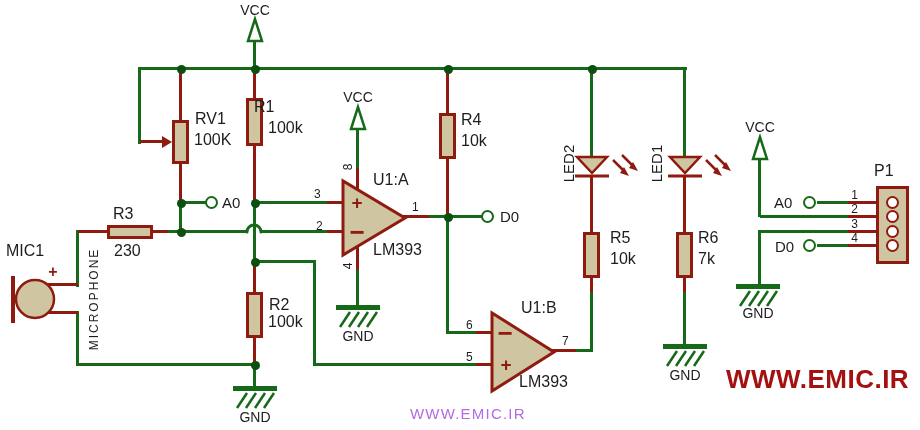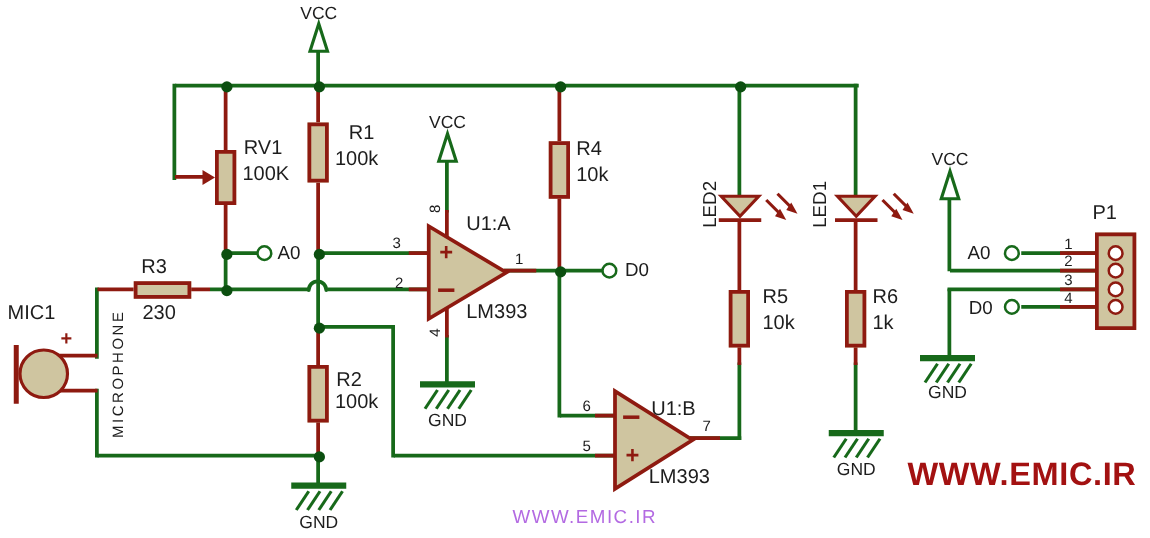--- a/index.html
+++ b/index.html
@@ -205,49 +205,49 @@
   <span class="lbl pw ctr" style="left:334px;top:329px;width:48px">GND</span>
   <span class="lbl pw ctr" style="left:661px;top:368px;width:48px">GND</span>
   <span class="lbl pw ctr" style="left:734px;top:306px;width:48px">GND</span>
 
   <span class="lbl" style="left:6px;top:243px">MIC1</span>
   <span class="lbl rot ctr" style="left:42px;top:293px;width:104px;font-size:12px;letter-spacing:2px">MICROPHONE</span>
   <span class="sign" style="left:44px;top:264px;font-size:16px">+</span>
 
   <span class="lbl" style="left:195px;top:111px">RV1</span>
   <span class="lbl" style="left:194px;top:132px">100K</span>
-  <span class="lbl" style="left:279px;top:99px">R1</span>
+  <span class="lbl" style="left:254px;top:99px">R1</span>
   <span class="lbl" style="left:268px;top:120px">100k</span>
   <span class="lbl" style="left:113px;top:206px">R3</span>
   <span class="lbl" style="left:114px;top:243px">230</span>
   <span class="lbl" style="left:269px;top:297px">R2</span>
   <span class="lbl" style="left:268px;top:314px">100k</span>
   <span class="lbl" style="left:461px;top:112px">R4</span>
   <span class="lbl" style="left:461px;top:133px">10k</span>
   <span class="lbl" style="left:610px;top:230px">R5</span>
   <span class="lbl" style="left:610px;top:251px">10k</span>
   <span class="lbl" style="left:698px;top:230px">R6</span>
-  <span class="lbl" style="left:698px;top:251px">1k</span>
+  <span class="lbl" style="left:698px;top:251px">7k</span>
 
   <span class="lbl md" style="left:222px;top:195px">A0</span>
   <span class="lbl md" style="left:500px;top:209px">D0</span>
   <span class="lbl md" style="left:774px;top:195px">A0</span>
   <span class="lbl md" style="left:775px;top:239px">D0</span>
 
   <span class="lbl" style="left:373px;top:172px">U1:A</span>
   <span class="lbl" style="left:373px;top:242px">LM393</span>
   <span class="lbl sm" style="left:314px;top:188px">3</span>
   <span class="lbl sm" style="left:316px;top:220px">2</span>
   <span class="lbl sm" style="left:412px;top:201px">1</span>
   <span class="lbl sm rot ctr" style="left:340px;top:161px;width:16px">8</span>
   <span class="lbl sm rot ctr" style="left:340px;top:260px;width:16px">4</span>
   <span class="sign" style="left:348px;top:193px;font-size:19px">+</span>
   <span class="sign" style="left:348px;top:219px;font-size:26px">−</span>
 
-  <span class="lbl" style="left:521px;top:320px">U1:B</span>
+  <span class="lbl" style="left:521px;top:300px">U1:B</span>
   <span class="lbl" style="left:519px;top:374px">LM393</span>
   <span class="lbl sm" style="left:466px;top:319px">6</span>
   <span class="lbl sm" style="left:466px;top:351px">5</span>
   <span class="lbl sm" style="left:562px;top:335px">7</span>
   <span class="sign" style="left:496px;top:320px;font-size:26px">−</span>
   <span class="sign" style="left:497px;top:355px;font-size:19px">+</span>
 
   <span class="lbl md rot ctr" style="left:545px;top:156px;width:46px">LED2</span>
   <span class="lbl md rot ctr" style="left:633px;top:156px;width:46px">LED1</span>
 

